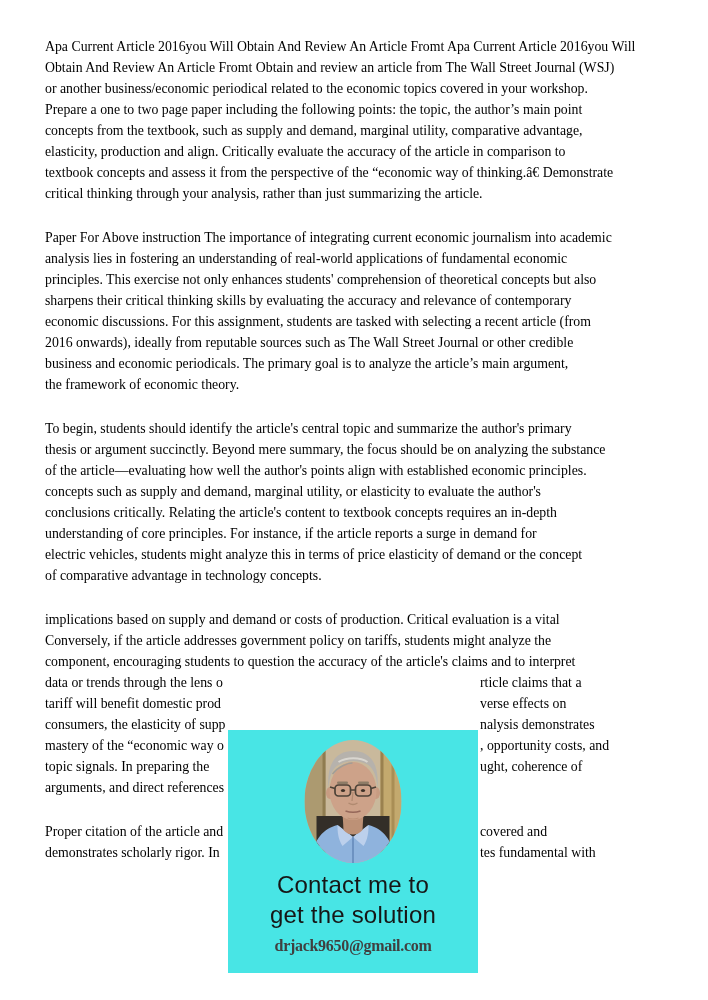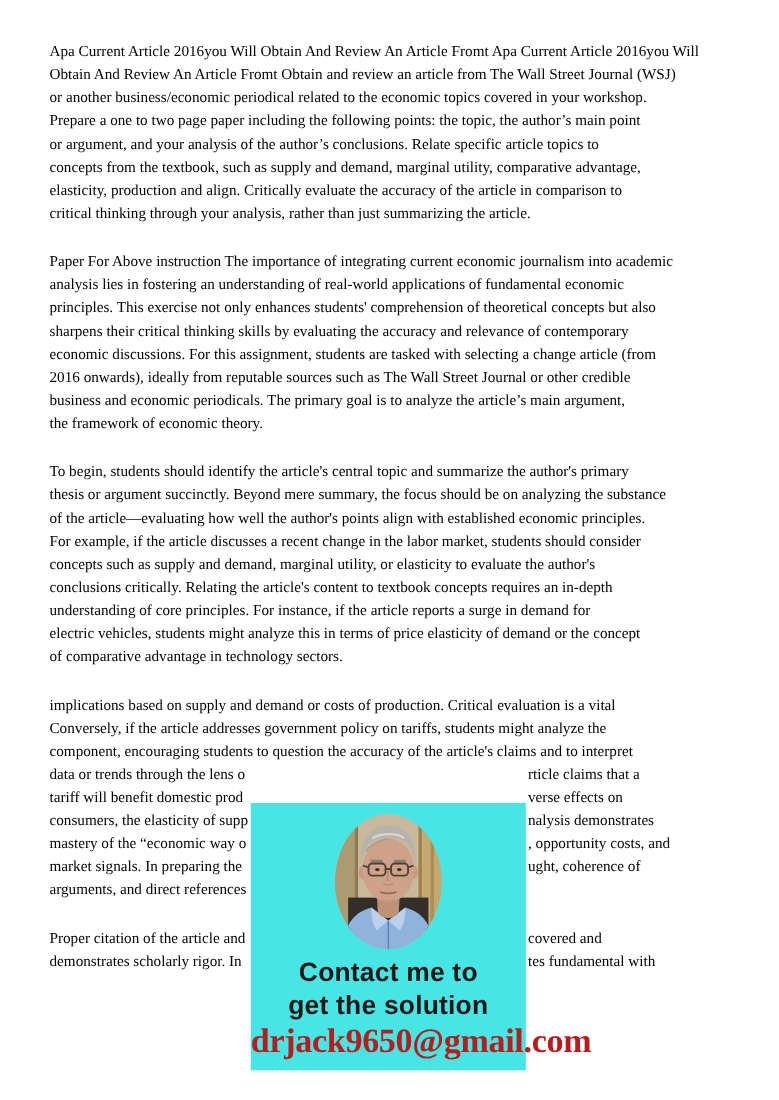--- a/index.html
+++ b/index.html
@@ -54,85 +54,84 @@
     transform: translateX(-50%);
     width: 97px;
     height: 123px;
   }
   .headline {
     position: absolute;
     top: 140px;
     left: 0;
     width: 100%;
     font-family: "Liberation Sans", sans-serif;
-    font-weight: 700;
+    font-weight: 400;
     font-size: 24px;
     line-height: 30px;
     color: #161616;
     letter-spacing: 0.2px;
   }
   .email {
     position: absolute;
     top: 202px;
     left: 0;
     width: 100%;
     font-family: "Liberation Serif", serif;
     font-weight: 700;
-    font-size: 31px;
+    font-size: 16px;
     line-height: 28px;
-    color: #b91c1c;
+    color: #404040;
     letter-spacing: -0.3px;
   }
 </style>
 </head>
 <body>
 
 <div class="page">
 
   <div class="doc" id="doc">
       <div class="para">
         <div class="line">Apa Current Article 2016you Will Obtain And Review An Article Fromt Apa Current Article 2016you Will</div>
         <div class="line">Obtain And Review An Article Fromt Obtain and review an article from The Wall Street Journal (WSJ)</div>
         <div class="line">or another business/economic periodical related to the economic topics covered in your workshop.</div>
         <div class="line">Prepare a one to two page paper including the following points: the topic, the author’s main point</div>
-        <div class="line">or argument, and your analysis of the author’s conclusions. Relate specific article topics to</div>
         <div class="line">concepts from the textbook, such as supply and demand, marginal utility, comparative advantage,</div>
         <div class="line">elasticity, production and align. Critically evaluate the accuracy of the article in comparison to</div>
+        <div class="line">textbook concepts and assess it from the perspective of the “economic way of thinking.â€ Demonstrate</div>
         <div class="line">critical thinking through your analysis, rather than just summarizing the article.</div>
       </div>
       <div class="para">
         <div class="line">Paper For Above instruction The importance of integrating current economic journalism into academic</div>
         <div class="line">analysis lies in fostering an understanding of real-world applications of fundamental economic</div>
         <div class="line">principles. This exercise not only enhances students' comprehension of theoretical concepts but also</div>
         <div class="line">sharpens their critical thinking skills by evaluating the accuracy and relevance of contemporary</div>
-        <div class="line">economic discussions. For this assignment, students are tasked with selecting a change article (from</div>
+        <div class="line">economic discussions. For this assignment, students are tasked with selecting a recent article (from</div>
         <div class="line">2016 onwards), ideally from reputable sources such as The Wall Street Journal or other credible</div>
         <div class="line">business and economic periodicals. The primary goal is to analyze the article’s main argument,</div>
         <div class="line">the framework of economic theory.</div>
       </div>
       <div class="para">
         <div class="line">To begin, students should identify the article's central topic and summarize the author's primary</div>
         <div class="line">thesis or argument succinctly. Beyond mere summary, the focus should be on analyzing the substance</div>
         <div class="line">of the article—evaluating how well the author's points align with established economic principles.</div>
-        <div class="line">For example, if the article discusses a recent change in the labor market, students should consider</div>
         <div class="line">concepts such as supply and demand, marginal utility, or elasticity to evaluate the author's</div>
         <div class="line">conclusions critically. Relating the article's content to textbook concepts requires an in-depth</div>
         <div class="line">understanding of core principles. For instance, if the article reports a surge in demand for</div>
         <div class="line">electric vehicles, students might analyze this in terms of price elasticity of demand or the concept</div>
-        <div class="line">of comparative advantage in technology sectors.</div>
+        <div class="line">of comparative advantage in technology concepts.</div>
       </div>
       <div class="para">
         <div class="line">implications based on supply and demand or costs of production. Critical evaluation is a vital</div>
         <div class="line">Conversely, if the article addresses government policy on tariffs, students might analyze the</div>
         <div class="line">component, encouraging students to question the accuracy of the article's claims and to interpret</div>
         <div class="line"><span>data or trends through the lens o</span><span class="frag-right">rticle claims that a</span></div>
         <div class="line"><span>tariff will benefit domestic prod</span><span class="frag-right">verse effects on</span></div>
         <div class="line"><span>consumers, the elasticity of supp</span><span class="frag-right">nalysis demonstrates</span></div>
         <div class="line"><span>mastery of the “economic way o</span><span class="frag-right">, opportunity costs, and</span></div>
-        <div class="line"><span>market signals. In preparing the</span><span class="frag-right">ught, coherence of</span></div>
+        <div class="line"><span>topic signals. In preparing the</span><span class="frag-right">ught, coherence of</span></div>
         <div class="line"><span>arguments, and direct references</span><span class="frag-right"></span></div>
       </div>
       <div class="para">
         <div class="line"><span>Proper citation of the article and</span><span class="frag-right">covered and</span></div>
         <div class="line"><span>demonstrates scholarly rigor. In</span><span class="frag-right">tes fundamental with</span></div>
       </div>
     </div>
 
   <div class="overlay">
     <div class="photo">

